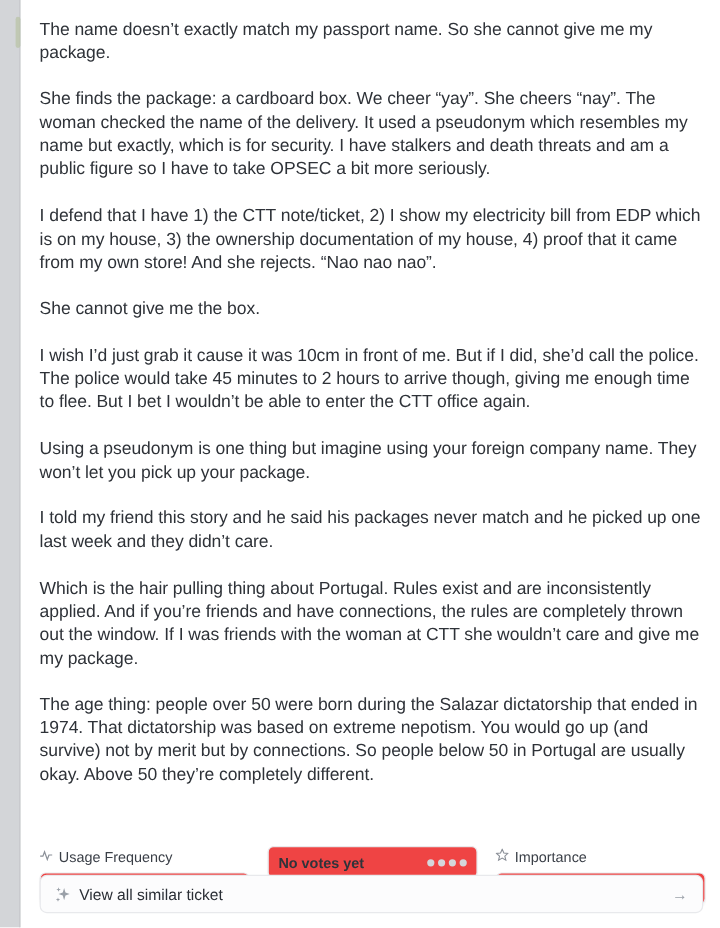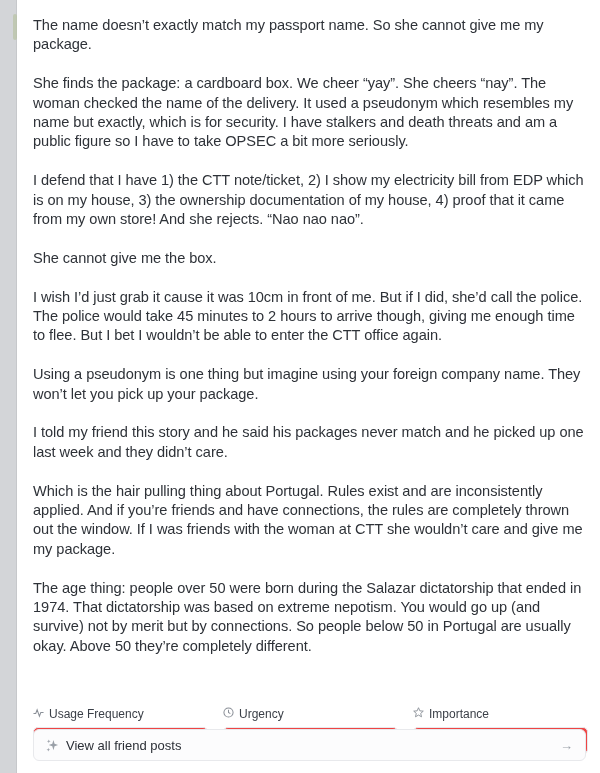--- a/index.html
+++ b/index.html
@@ -86,29 +86,20 @@
       <span class="dots">
         <span class="dot"></span>
         <span class="dot"></span>
         <span class="dot"></span>
         <span class="dot"></span>
       </span>
     </div>
   </div>
 
   <div class="vote-col">
-    <div class="vote-label">
-      <span>
-        <svg viewBox="0 0 12 12" fill="none" stroke="#8a8f97" stroke-width="1.1">
-            <circle cx="6" cy="6" r="5"></circle>
-            <polyline points="6,3 6,6 8,7.2"></polyline>
-          </svg>
-      </span>
-      <span>Urgency</span>
-    </div>
     <div class="vote-box">
       <span class="vote-text">No votes yet</span>
       <span class="dots">
         <span class="dot"></span>
         <span class="dot"></span>
         <span class="dot"></span>
         <span class="dot"></span>
       </span>
     </div>
   </div>
@@ -135,15 +126,15 @@
 </div>
 
 <div class="similar">
   <span class="sparkle">
     <svg viewBox="0 0 14 14" fill="#9aa0a8">
         <path d="M8 1 L9.2 5.2 L13 6.5 L9.2 7.8 L8 12 L6.8 7.8 L3 6.5 L6.8 5.2 Z"></path>
         <path d="M3 0.5 L3.5 2 L5 2.5 L3.5 3 L3 4.5 L2.5 3 L1 2.5 L2.5 2 Z"></path>
         <path d="M2.5 9.5 L3 11 L4.5 11.5 L3 12 L2.5 13.5 L2 12 L0.5 11.5 L2 11 Z"></path>
       </svg>
   </span>
-  <span class="similar-label">View all friend posts</span>
+  <span class="similar-label">View all similar ticket</span>
   <span class="arrow">→</span>
 </div>
 
 </body></html>

